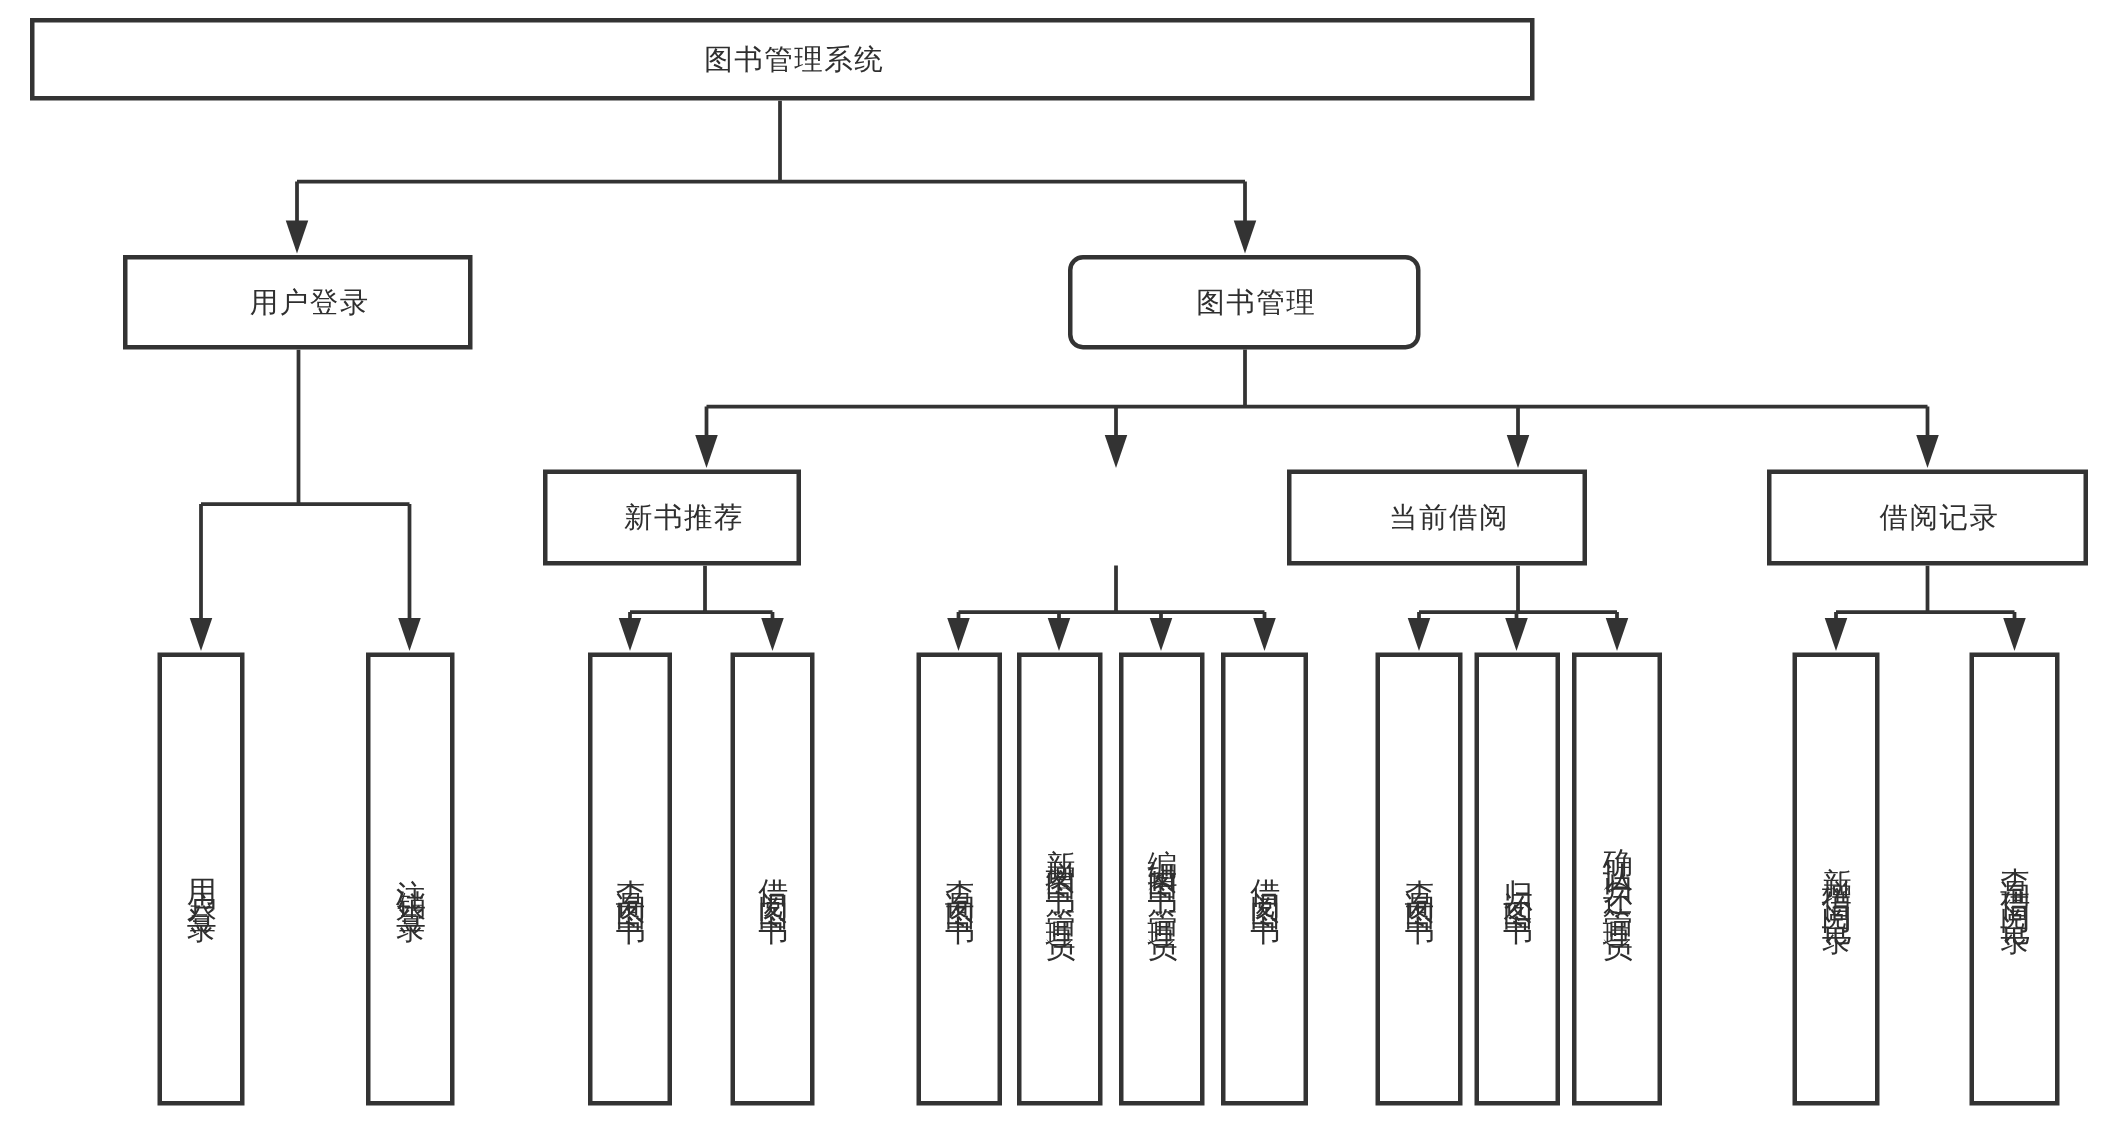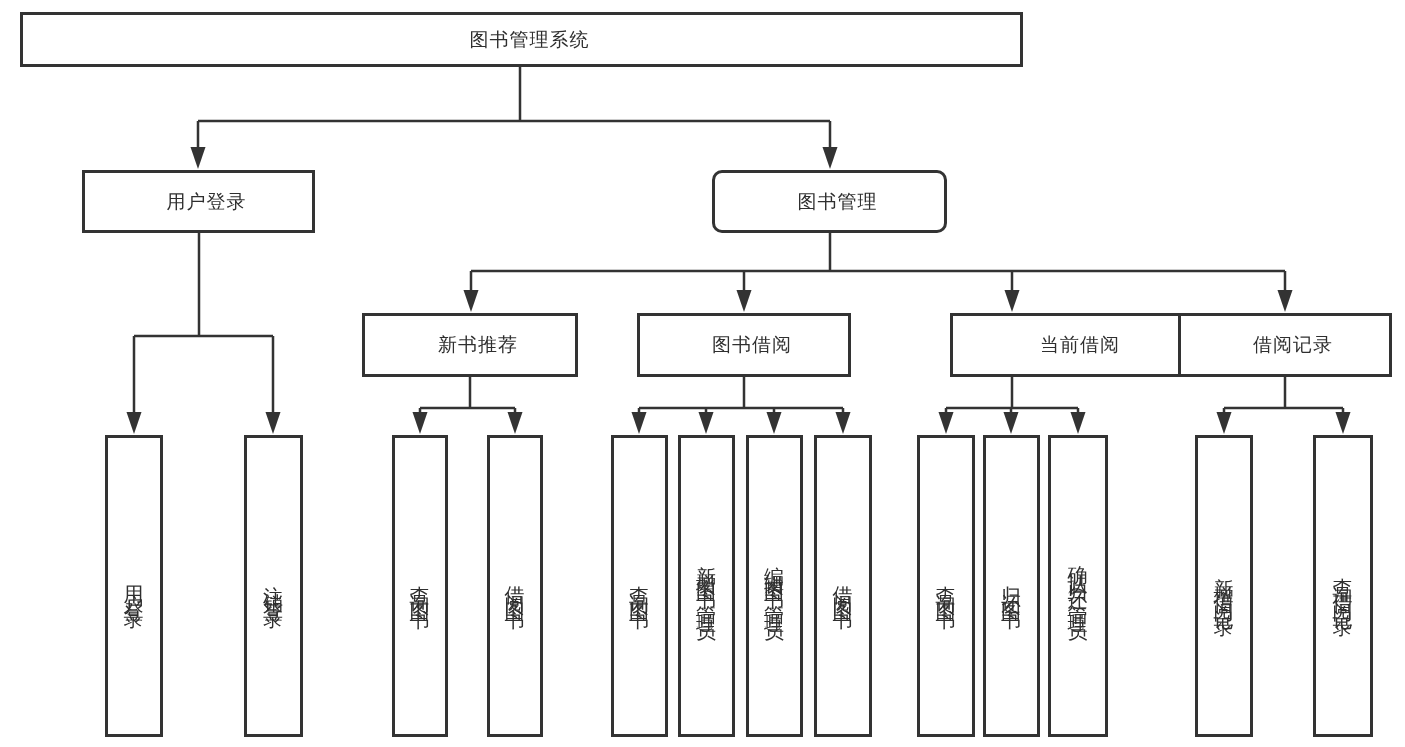--- a/index.html
+++ b/index.html
@@ -97,27 +97,24 @@
     <span>图书管理系统</span>
   </div>
 
   <div class="node h-node" style="left:82px; top:170px; width:233px; height:63px;">
     <span>用户登录</span>
   </div>
   <div class="node h-node" style="left:712px; top:170px; width:235px; height:63px;border-radius:10px;">
     <span>图书管理</span>
   </div>
 
-  <div class="node h-node" style="left:362px; top:313px; width:216px; height:64px;">
+  <div class="node h-node" style="left:362px; top:313px; width:172px; height:64px;">
     <span>新书推荐</span>
   </div>
-  <div class="node h-node" style="left:637px; top:313px; width:214px; height:64px;">
-    <span>图书借阅</span>
-  </div>
-  <div class="node h-node" style="left:950px; top:313px; width:244px; height:64px;">
+  <div class="node h-node" style="left:858px; top:313px; width:200px; height:64px;">
     <span>当前借阅</span>
   </div>
   <div class="node h-node" style="left:1178px; top:313px; width:214px; height:64px;">
     <span>借阅记录</span>
   </div>
 
   <div class="node v-node" style="left:105px; top:435px; width:58px; height:302px;">
     <span class="v-label">用户登录</span>
   </div>
   <div class="node v-node" style="left:244px; top:435px; width:59px; height:302px;">

